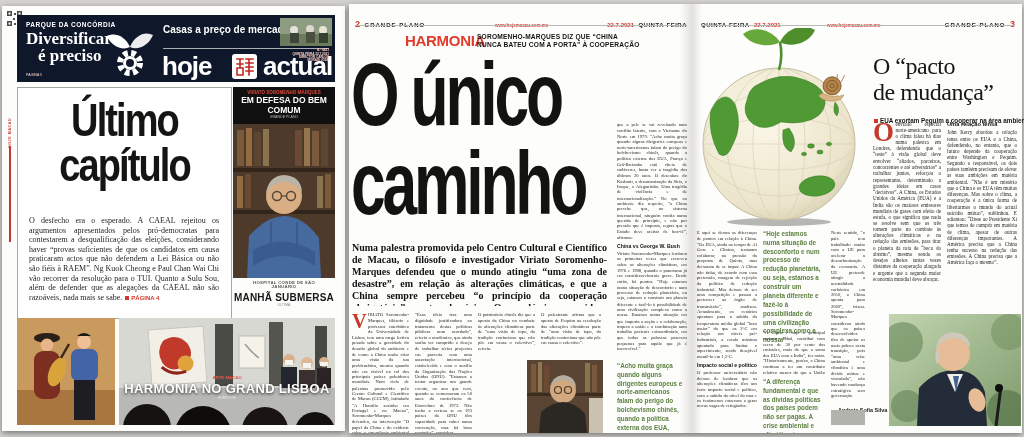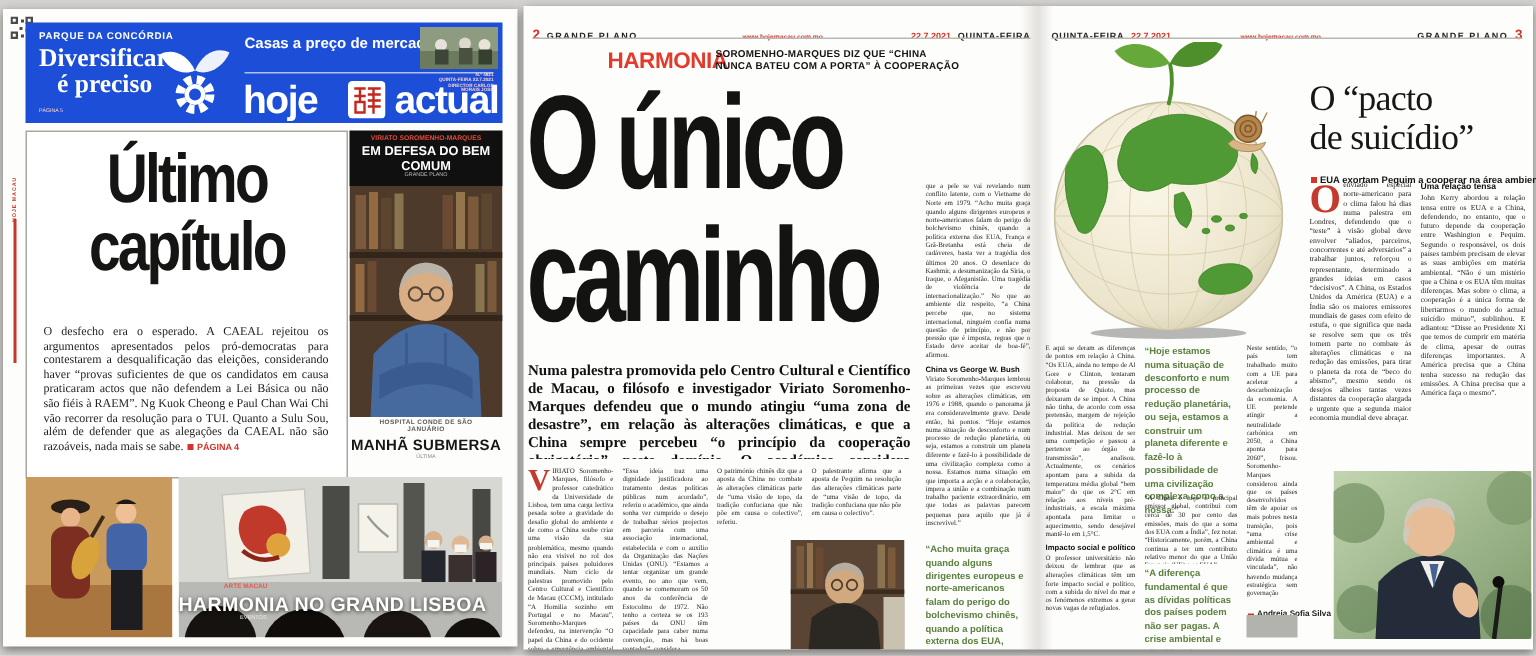--- a/index.html
+++ b/index.html
@@ -35,21 +35,21 @@
         color:#d5342b;font-weight:bold;}
   .rule{position:absolute;height:1px;background:#b9b9b4;}
   
   .kick{font-weight:bold;font-size:15px;letter-spacing:-.3px;color:#e23b2c;}
   .stand{font-weight:bold;font-size:6.6px;line-height:8px;letter-spacing:.2px;color:#141414;}
   .h1line{font-weight:bold;font-size:78px;line-height:78px;letter-spacing:-4px;color:#131312;
           transform:scale(.8,1.14);transform-origin:0 0;white-space:nowrap;}
   .lead{font-family:"Liberation Serif",serif;font-weight:bold;font-size:10px;line-height:12px;
         color:#111;text-align:justify;}
   
-  .banner{position:absolute;background:#1d4ed8;}
+  .banner{position:absolute;background:#0f172a;}
   .bkick{font-weight:bold;font-size:6.5px;letter-spacing:.5px;color:#fff;}
   .btitle{font-family:"Liberation Serif",serif;font-weight:bold;font-size:17px;line-height:17px;color:#fff;}
   .bref{font-size:5px;color:#ffd7cc;transform:scale(.7);transform-origin:0 0;}
   .bstory{font-weight:bold;font-size:10px;color:#fff;}
   .mast{font-weight:bold;font-size:26px;letter-spacing:-1px;color:#fff;line-height:26px;}
   .binfo{font-size:5px;line-height:5.4px;color:#ffd0c4;font-weight:bold;text-align:right;
          transform:scale(.62);transform-origin:100% 0;}
   .wbox{position:absolute;background:#fff;border:1px solid #a7a7a2;}
   .h-ult{font-weight:bold;font-size:40px;line-height:40px;letter-spacing:-2px;color:#151514;
          text-align:center;width:100%;transform:scale(.95,1.15);}
@@ -247,21 +247,21 @@
           <rect x="180" y="52" width="16" height="18" fill="#3a3030"></rect>
           <circle cx="205" cy="44" r="5" fill="#d9b08c"></circle>
             <rect x="201" y="44" width="8" height="4" fill="#f4f4f2"></rect>
           <rect x="198" y="50" width="14" height="20" fill="#2c2326"></rect>
         </g>
         <circle cx="28" cy="110" r="24" fill="#161210"></circle>
         <circle cx="84" cy="116" r="28" fill="#0f0c0a"></circle>
         <circle cx="146" cy="112" r="23" fill="#1a1512"></circle>
         <circle cx="196" cy="114" r="20" fill="#13100d"></circle>
       </svg>
-      <div class="ovl" style="left:0;bottom:9px;width:100%;">
+      <div class="ovl" style="left:0;bottom:23px;width:100%;text-align:center;">
         <div class="evK">ARTE MACAU</div>
         <div class="evT">HARMONIA NO GRAND LISBOA</div>
         <div class="evS">EVENTOS</div>
       </div>
     </div>
   </div>
 
   <div class="page" id="spread">
     <div class="fold"></div>
 
@@ -411,21 +411,21 @@
     <div class="cw" style="left:482px;top:226px;width:34px;height:168px;">
       <div class="tj s68">Neste sentido, “o país tem trabalhado muito com a UE para acelerar a descarbonização da economia. A UE pretende atingir a neutralidade carbónica em 2050, a China aponta para 2060”, frisou. Soromenho-Marques considerou ainda que os países desenvolvidos têm de apoiar os mais pobres nesta transição, pois “uma crise ambiental e climática é uma dívida mútua e vinculada”, não havendo mudança estratégica sem governação partilhada, assinalou.</div>
     </div>
     <div class="abs nw" style="left:482px;top:396px;">
       <span class="em"></span><span class="by" style="display:inline-block;">Andreia Sofia Silva</span>
     </div>
     <div class="gray-box" style="left:482px;top:406px;width:34px;height:15px;"></div>
 
     <div class="abs h-pacto" style="left:524px;top:50px;">
       <div>O “pacto</div>
-      <div>de suicídio”</div>
+      <div>de mudança”</div>
     </div>
     <div class="abs nw" style="left:524px;top:105px;">
       <span class="em"></span><span class="pstand">EUA exortam Pequim a cooperar na área ambiental</span>
     </div>
     <div class="cw" style="left:524px;top:117px;width:68px;height:190px;">
       <div class="tj s75"><span class="dc dcO">O</span><span> enviado especial norte-americano para o clima falou há dias numa palestra em Londres, defendendo que o “teste” à visão global deve envolver “aliados, parceiros, concorrentes e até adversários” a trabalhar juntos, reforçou o representante, determinado a grandes ideias em casos “decisivos”. A China, os Estados Unidos da América (EUA) e a Índia são os maiores emissores mundiais de gases com efeito de estufa, o que significa que nada se resolve sem que os três tomem parte no combate às alterações climáticas e na redução das emissões, para tirar o planeta da rota de “beco do abismo”, mesmo sendo os desejos alheios tantas vezes distantes da cooperação alargada e urgente que a segunda maior economia mundial deve abraçar.</span></div>
     </div>
     <div class="cw" style="left:598px;top:117px;width:70px;height:190px;">
       <div class="tj s75">
         <div class="sh" style="margin-top:0;">Uma relação tensa</div>

